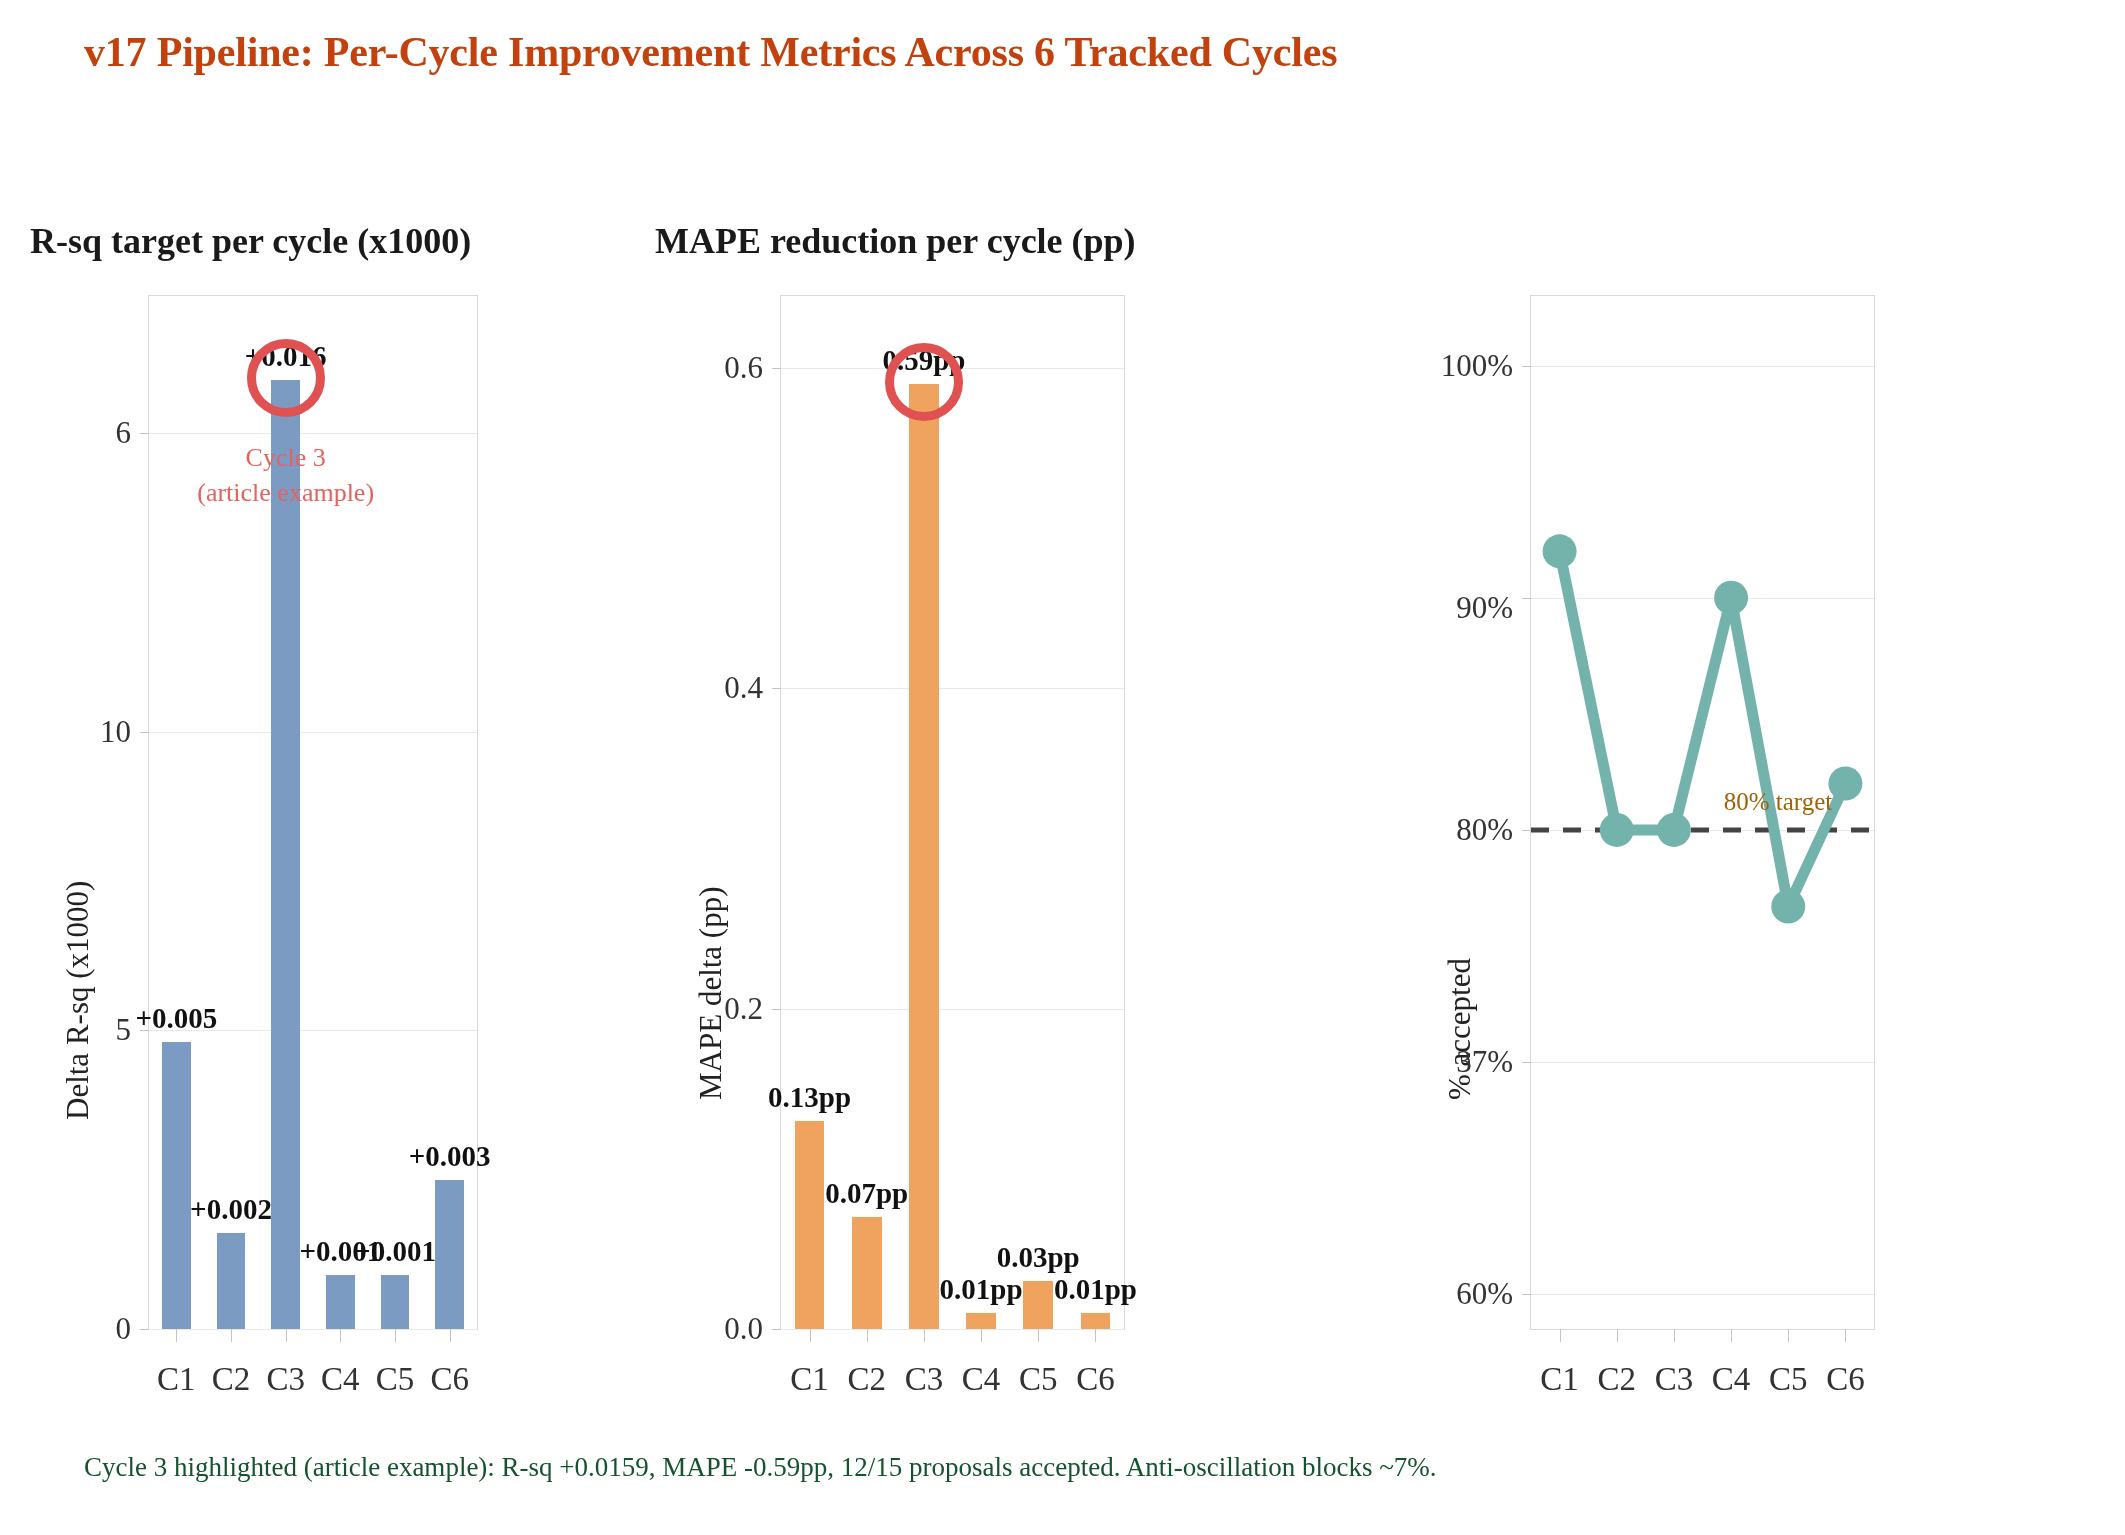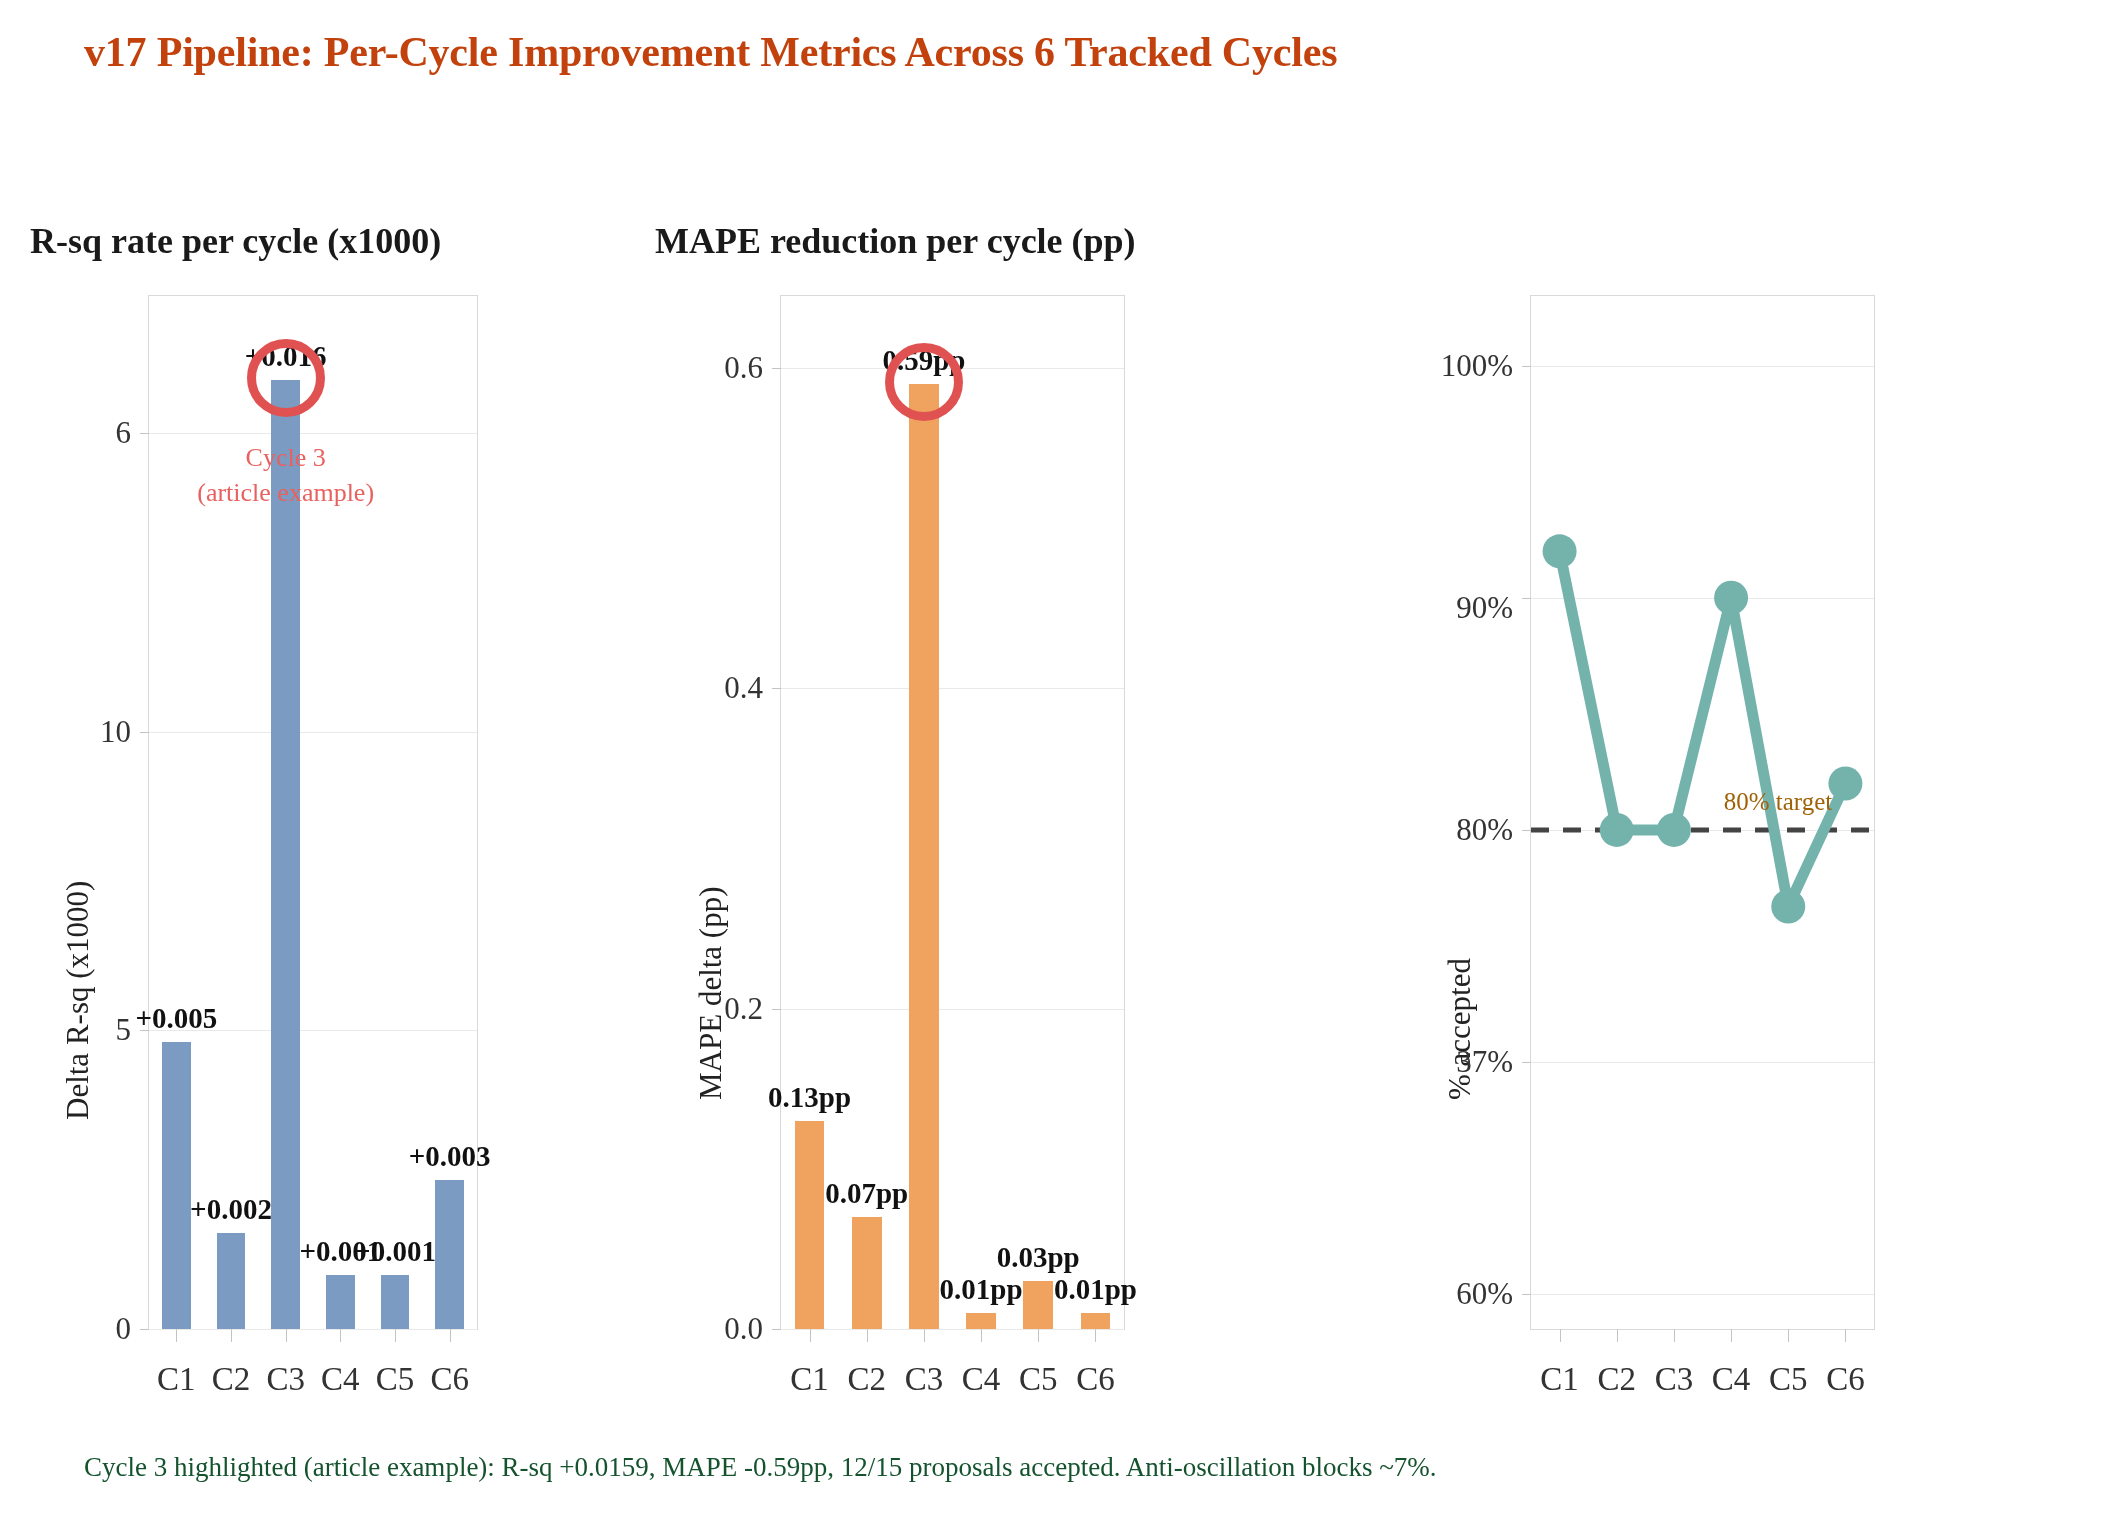--- a/index.html
+++ b/index.html
@@ -170,21 +170,21 @@
   }
 </style>
 </head>
 <body>
 
 <div id="header">
   <div id="fig-title">v17 Pipeline: Per-Cycle Improvement Metrics Across 6 Tracked Cycles</div>
 </div>
 
 <div class="panel" id="panel-1">
-  <div class="panel-title">R-sq rate per cycle (x1000)</div>
+  <div class="panel-title">R-sq target per cycle (x1000)</div>
   <div class="ylabel">Delta R-sq (x1000)</div>
   <div class="plot" id="plot-1">
       <div class="gridline" style="top: 1033px;"></div>
       <div class="tick-mark" style="top: 1033px;"></div>
       <div class="ytick-label" style="top: 1033px;">0</div>
       <div class="gridline" style="top: 734.445px;"></div>
       <div class="tick-mark" style="top: 734.445px;"></div>
       <div class="ytick-label" style="top: 734.445px;">5</div>
       <div class="gridline" style="top: 435.89px;"></div>
       <div class="tick-mark" style="top: 435.89px;"></div>

